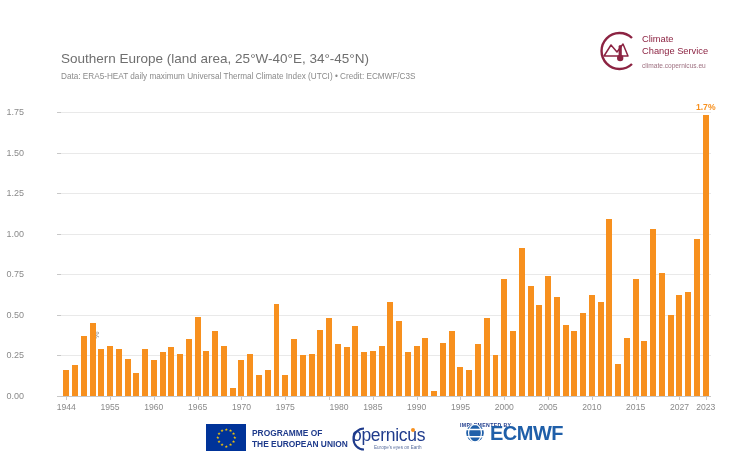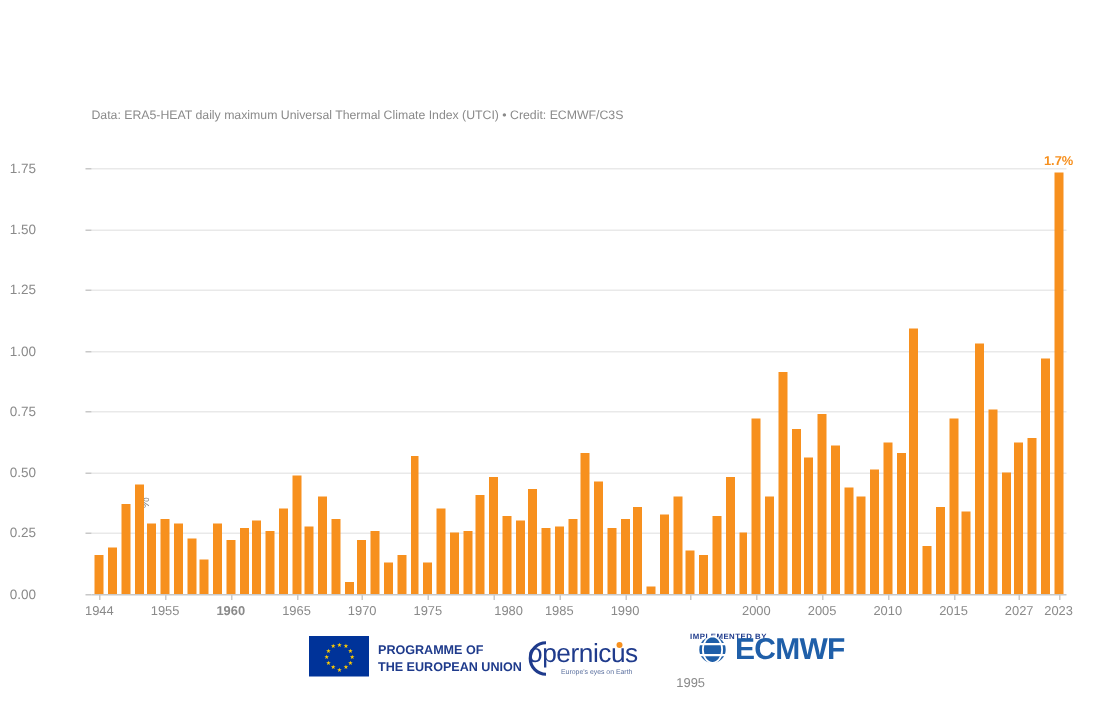--- a/index.html
+++ b/index.html
@@ -76,22 +76,36 @@
            color:#1f3b8c;letter-spacing:.35px;white-space:nowrap;}
   #ecmwf-logo{position:absolute;left:460px;top:4px;width:110px;height:24px;}
   #ecmwf-word{position:absolute;left:30px;top:0px;font-size:20px;font-weight:bold;
               color:#1f5fa9;letter-spacing:-.5px;white-space:nowrap;}
 </style>
 </head>
 <body>
 
 <div id="figure">
 
+  <div id="subtitle">Southern Europe (land area, 25°W-40°E, 34°-45°N)</div>
   <div id="datanote">Data: ERA5-HEAT daily maximum Universal Thermal Climate Index (UTCI)  •  Credit: ECMWF/C3S</div>
 
+  <div id="c3s-logo">
+    <svg id="c3s-mark" viewBox="0 0 46 42">
+      <path d="M40 8 A18 18 0 1 0 40 34" fill="none" stroke="#8c2342" stroke-width="2.4"></path>
+      <path d="M12 26 L19 15 L25 22 L31 14 L36 26 Z" fill="none" stroke="#8c2342" stroke-width="1.5" stroke-linejoin="round"></path>
+      <rect x="26.6" y="15" width="3.2" height="11" rx="1.6" fill="#8c2342"></rect>
+      <circle cx="28.2" cy="28" r="3.2" fill="#8c2342"></circle>
+    </svg>
+    <div id="c3s-text">
+      <div class="c3s-l1">Climate</div>
+      <div class="c3s-l2">Change Service</div>
+      <div id="c3s-url">climate.copernicus.eu</div>
+    </div>
+  </div>
 
   <div id="plot">
     <div id="gridlines">
         <div class="grid-line" style="top: 259.459px;"></div>
         <div class="grid-line" style="top: 218.919px;"></div>
         <div class="grid-line" style="top: 178.378px;"></div>
         <div class="grid-line" style="top: 137.838px;"></div>
         <div class="grid-line" style="top: 97.2973px;"></div>
         <div class="grid-line" style="top: 56.7568px;"></div>
         <div class="grid-line" style="top: 16.2162px;"></div>
@@ -191,35 +205,35 @@
         <div class="bar" title="2022: 0.97%" style="left: 633.005px; width: 5.95687px; height: 157.297px; background: rgb(247, 144, 30);"></div>
         <div class="bar" title="2023: 1.73%" style="left: 641.765px; width: 5.95687px; height: 280.541px; background: rgb(247, 144, 30);"></div>
       </div>
     <div id="axis-x"></div>
     <div id="xticks">
         <div class="xtick-mark" style="left: 5.25606px;"></div>
         <div class="xtick-label" style="left: 5.25606px;">1944</div>
         <div class="xtick-mark" style="left: 49.0566px;"></div>
         <div class="xtick-label" style="left: 49.0566px;">1955</div>
         <div class="xtick-mark" style="left: 92.8571px;"></div>
-        <div class="xtick-label" style="left: 92.8571px; font-weight: bold;">1960</div>
+        <div class="xtick-label" style="left: 92.8571px;">1960</div>
         <div class="xtick-mark" style="left: 136.658px;"></div>
         <div class="xtick-label" style="left: 136.658px;">1965</div>
         <div class="xtick-mark" style="left: 180.458px;"></div>
         <div class="xtick-label" style="left: 180.458px;">1970</div>
         <div class="xtick-mark" style="left: 224.259px;"></div>
         <div class="xtick-label" style="left: 224.259px;">1975</div>
         <div class="xtick-mark" style="left: 268.059px;"></div>
         <div class="xtick-label" style="left: 268.059px; margin-left: 10px;">1980</div>
         <div class="xtick-mark" style="left: 311.86px;"></div>
         <div class="xtick-label" style="left: 311.86px;">1985</div>
         <div class="xtick-mark" style="left: 355.66px;"></div>
         <div class="xtick-label" style="left: 355.66px;">1990</div>
         <div class="xtick-mark" style="left: 399.461px;"></div>
-        <div class="xtick-label" style="left: 399.461px; margin-top: 48px;">1995</div>
+        <div class="xtick-label" style="left: 399.461px;">1995</div>
         <div class="xtick-mark" style="left: 443.261px;"></div>
         <div class="xtick-label" style="left: 443.261px;">2000</div>
         <div class="xtick-mark" style="left: 487.062px;"></div>
         <div class="xtick-label" style="left: 487.062px;">2005</div>
         <div class="xtick-mark" style="left: 530.863px;"></div>
         <div class="xtick-label" style="left: 530.863px;">2010</div>
         <div class="xtick-mark" style="left: 574.663px;"></div>
         <div class="xtick-label" style="left: 574.663px;">2015</div>
         <div class="xtick-mark" style="left: 618.464px;"></div>
         <div class="xtick-label" style="left: 618.464px;">2027</div>

